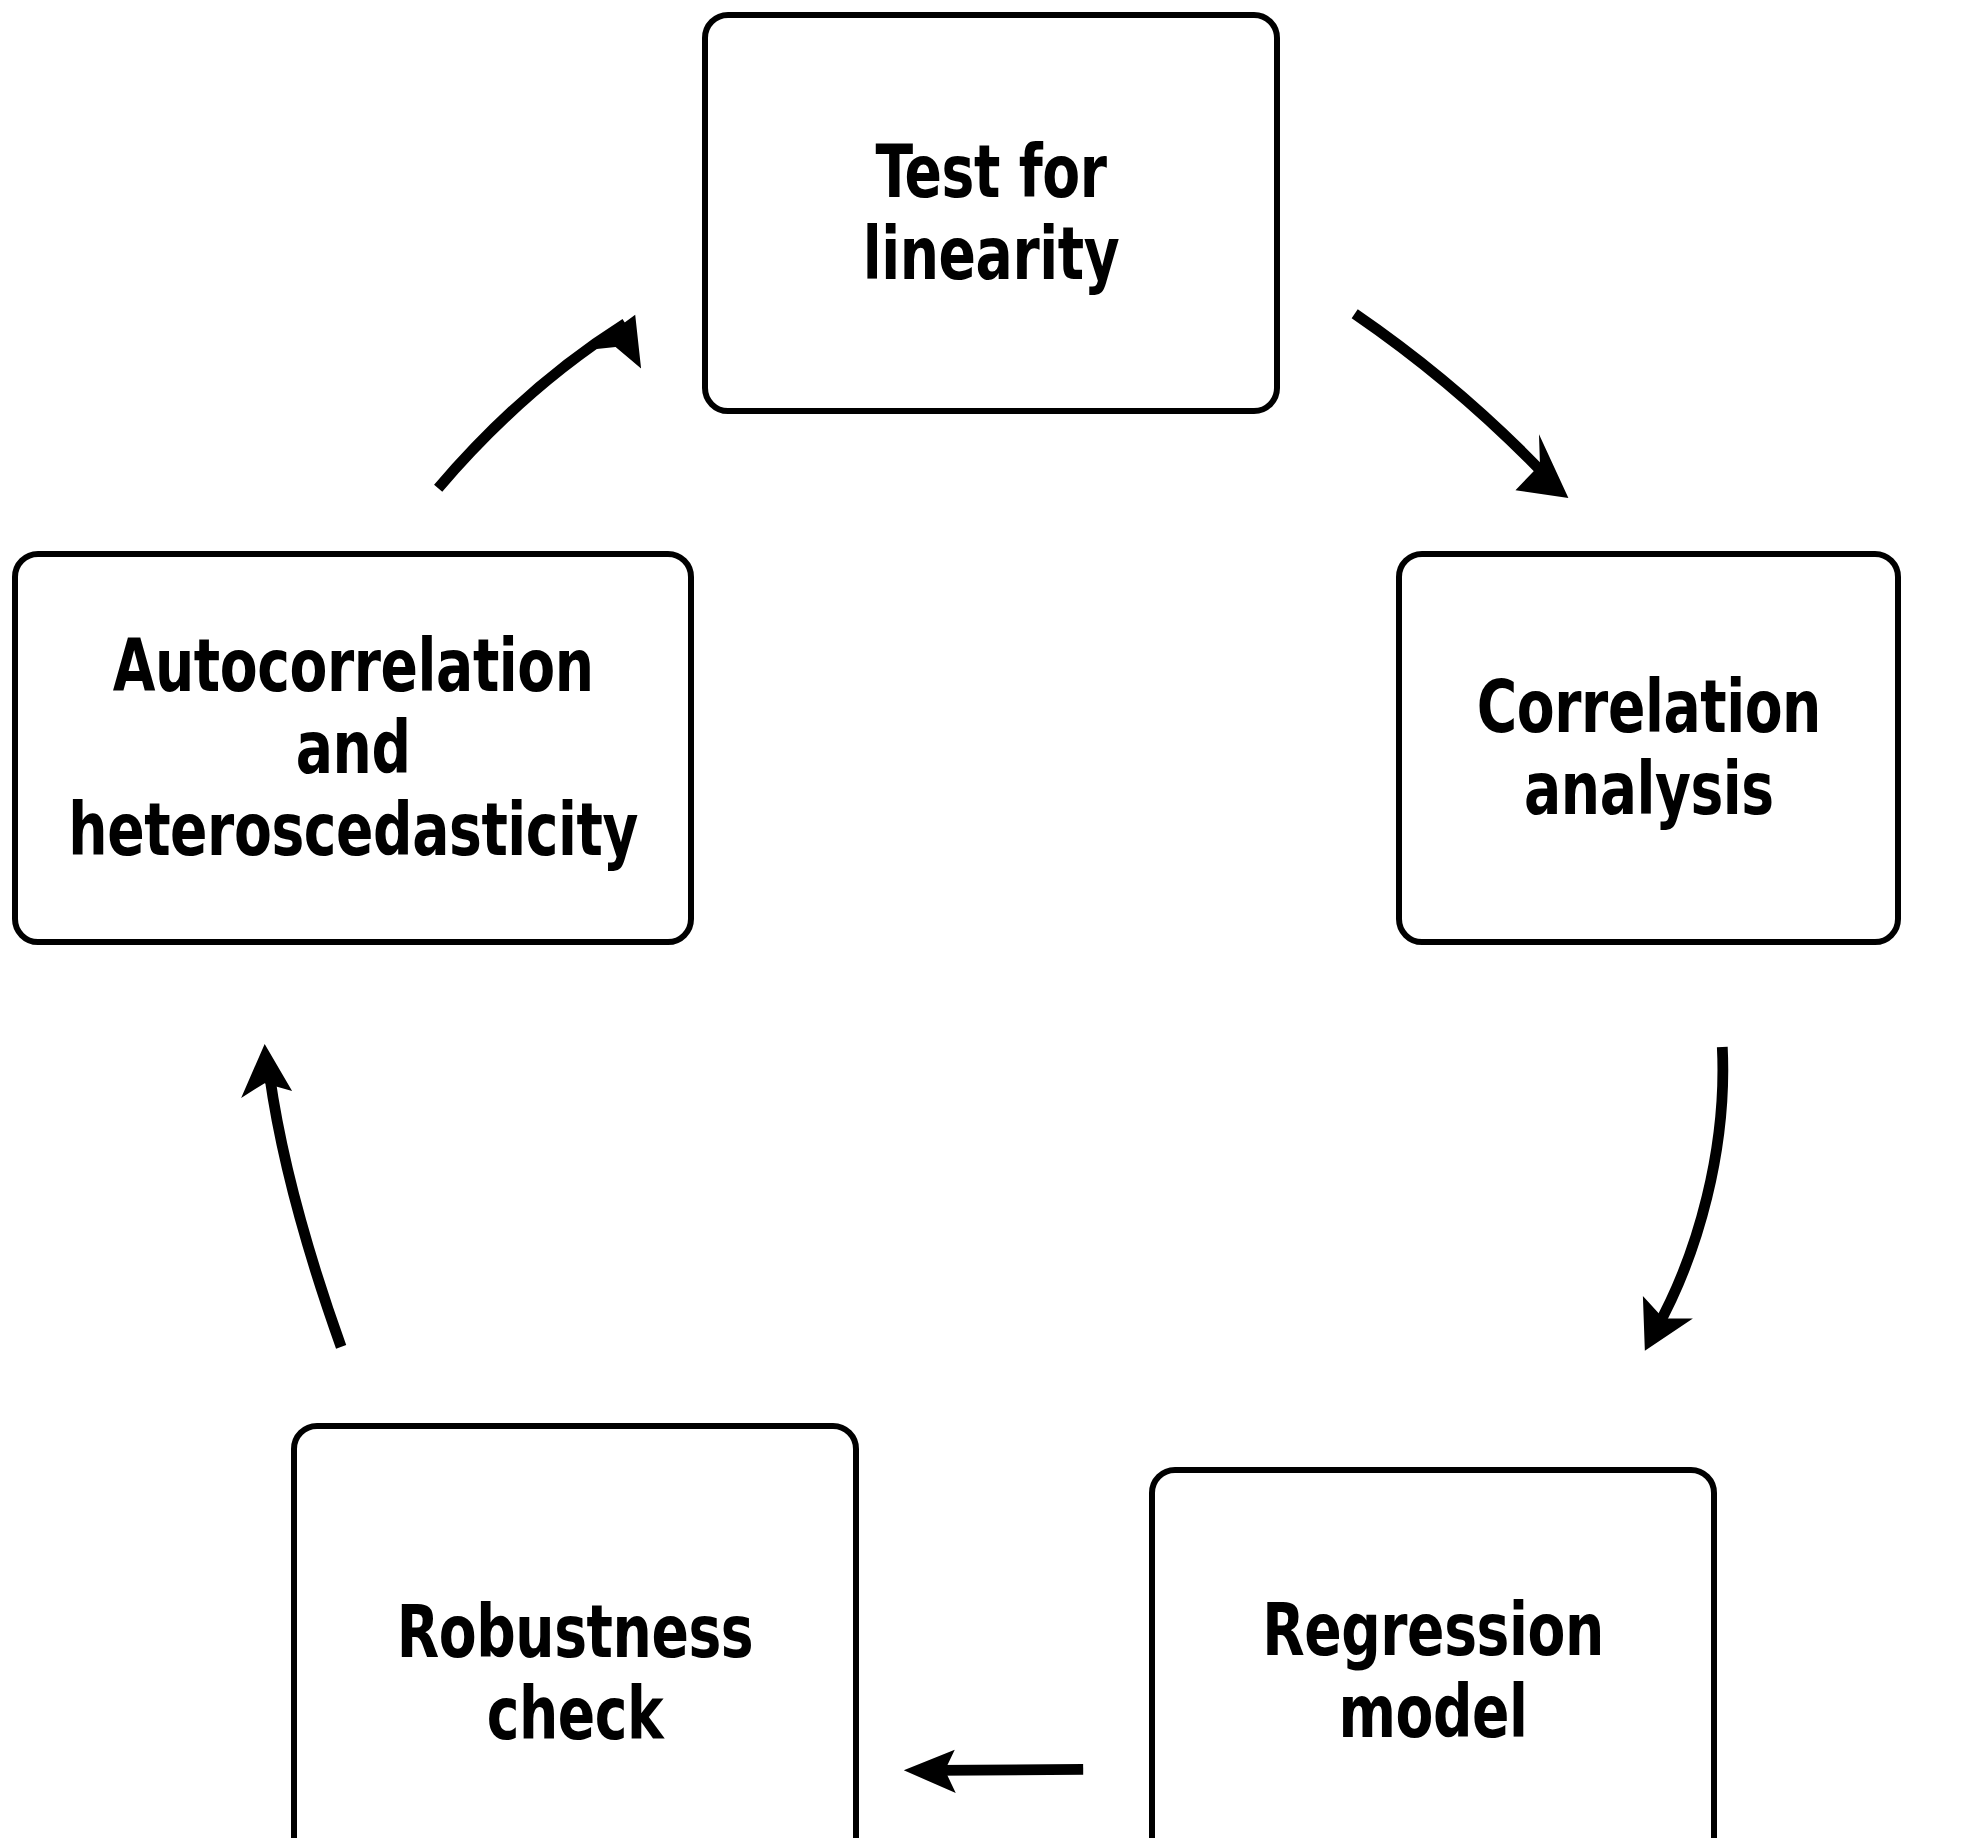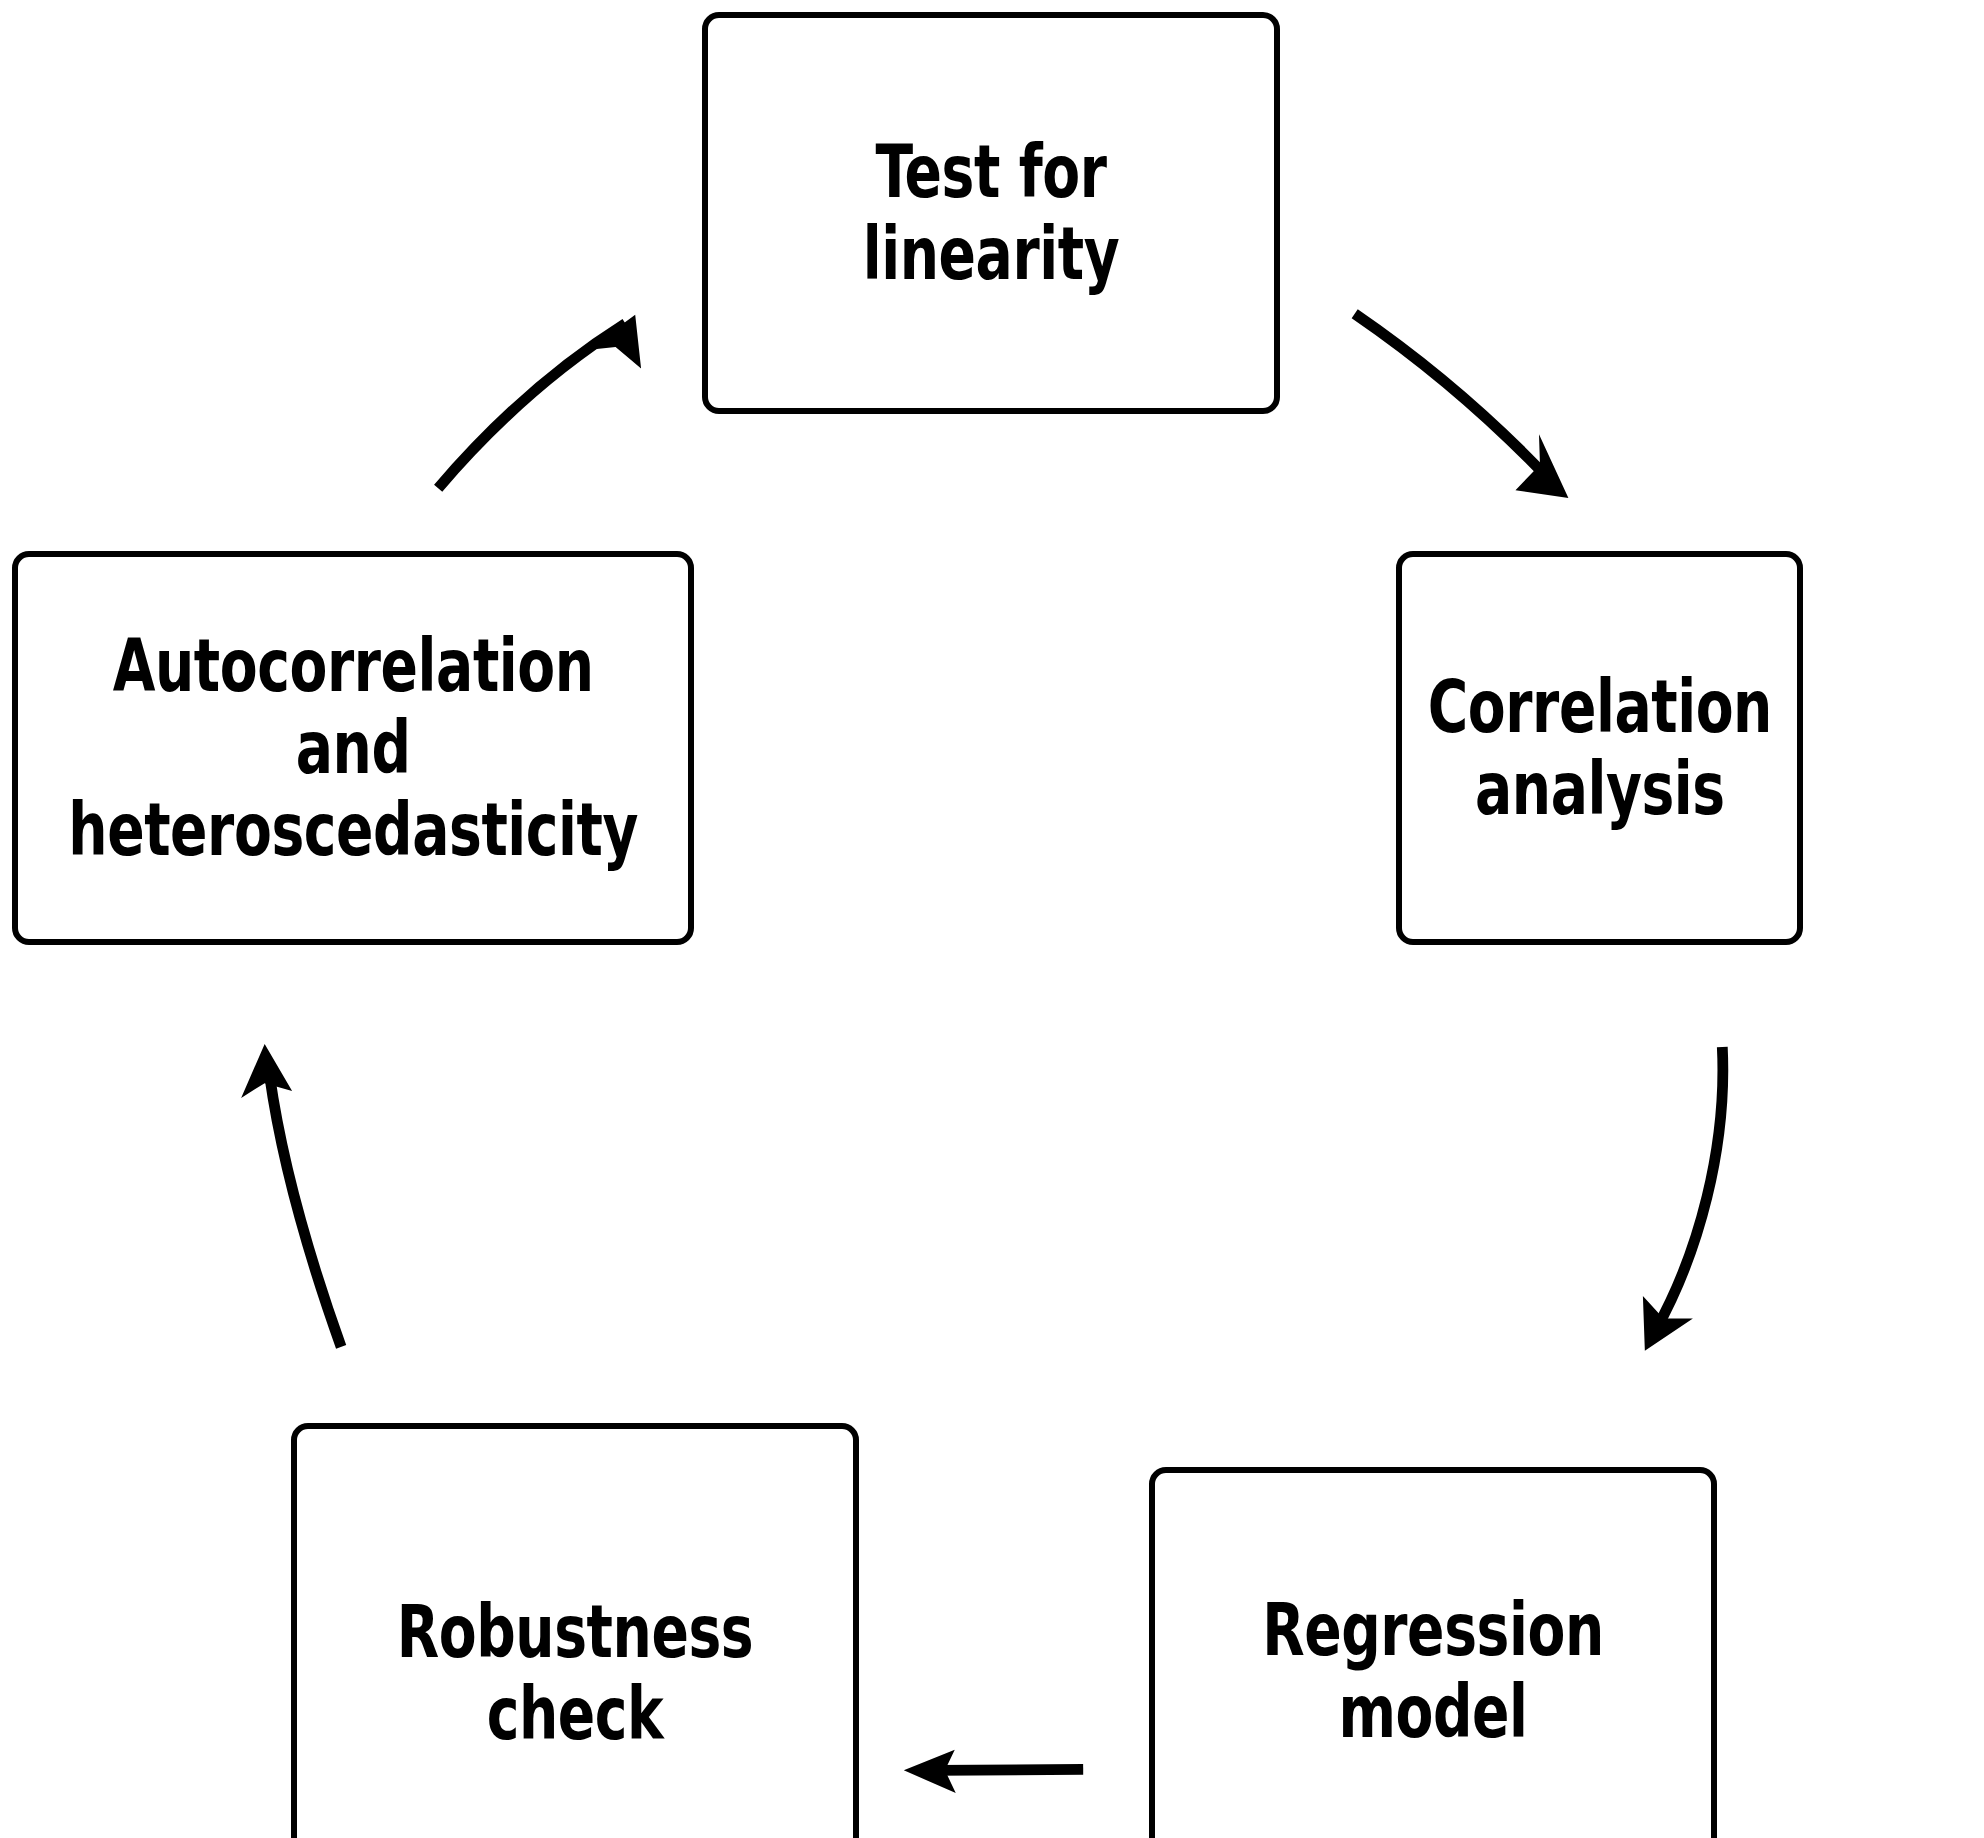--- a/index.html
+++ b/index.html
@@ -20,21 +20,21 @@
     inset: 0;
     width: 1985px;
     height: 1839px;
     background: #ffffff;
   }
   .node-box {
     position: absolute;
     box-sizing: border-box;
     background: #ffffff;
     border: 6.9px solid #000000;
-    border-radius: 17px;
+    border-radius: 26px;
     display: flex;
     align-items: center;
     justify-content: center;
     text-align: center;
   }
   .node-label {
     color: #000000;
     font-weight: 700;
     font-size: 73px;
     line-height: 1.12;
@@ -42,21 +42,21 @@
     white-space: pre-line;
     font-stretch: condensed;
     transform: scaleX(0.84);
     transform-origin: center center;
   }
   
   #node-test-for-linearity {
     left: 702px;  top: 11.8px;   width: 578px;  height: 402px;
   }
   #node-correlation-analysis {
-    left: 1396px; top: 551px;  width: 407px;  height: 394px;
+    left: 1396px; top: 551px;  width: 505px;  height: 394px;
   }
   #node-autocorrelation-heteroscedasticity {
     left: 11.8px;   top: 551px;  width: 682px;  height: 394px;
   }
   #node-regression-model {
     left: 1149px; top: 1423px; width: 568px;  height: 408px; margin-top: 44px;
   }
   #node-robustness-check {
     left: 291px;  top: 1423px; width: 568px;  height: 499px;
   }

